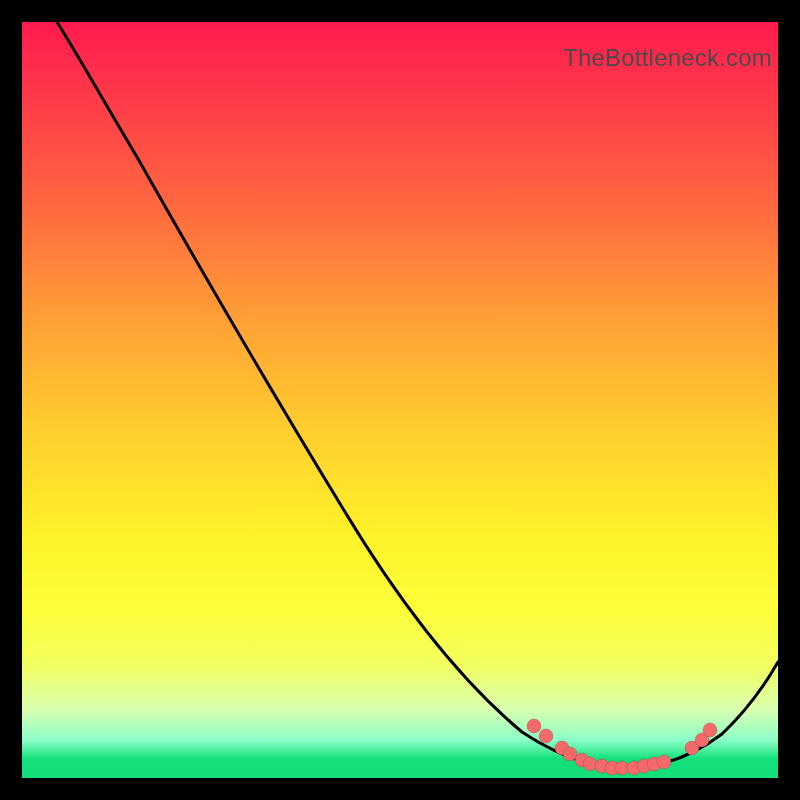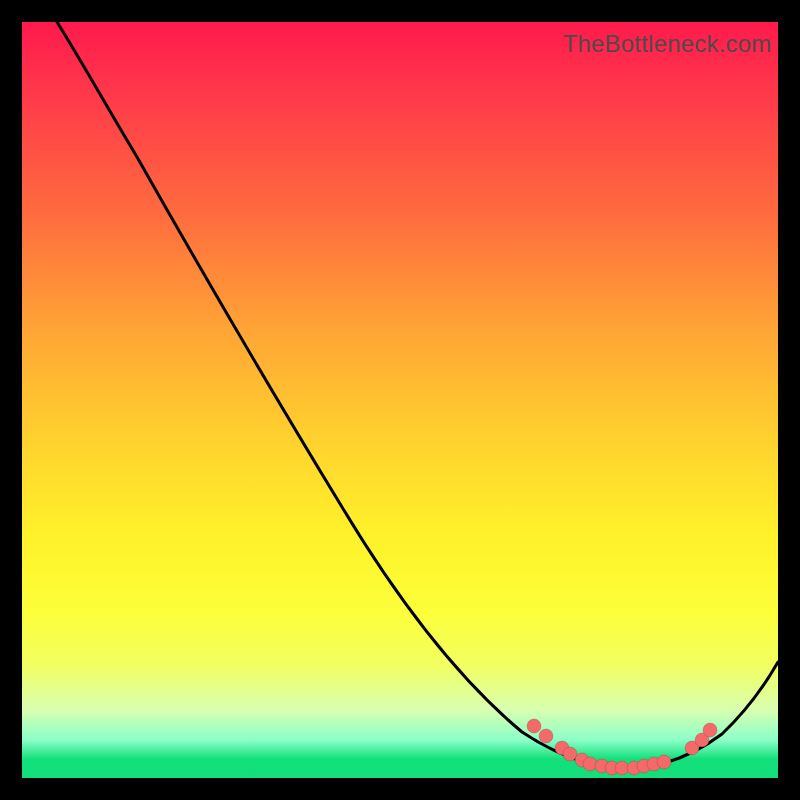--- a/index.html
+++ b/index.html
@@ -27,21 +27,21 @@
       #f2ff60 85%,
       #d8ffb0 91%,
       #8affc8 95%,
       #12e07a 97.5%,
       #12df7a 100%
     );
     overflow: hidden;
   }
   .watermark {
     position: absolute;
-    top: 8px;
+    top: 22px;
     right: 6px;
     font-family: Arial, Helvetica, sans-serif;
     font-size: 24px;
     font-weight: 500;
     color: #4a4a4a;
     letter-spacing: 0.2px;
     pointer-events: none;
   }
   svg.curve {
     position: absolute;

